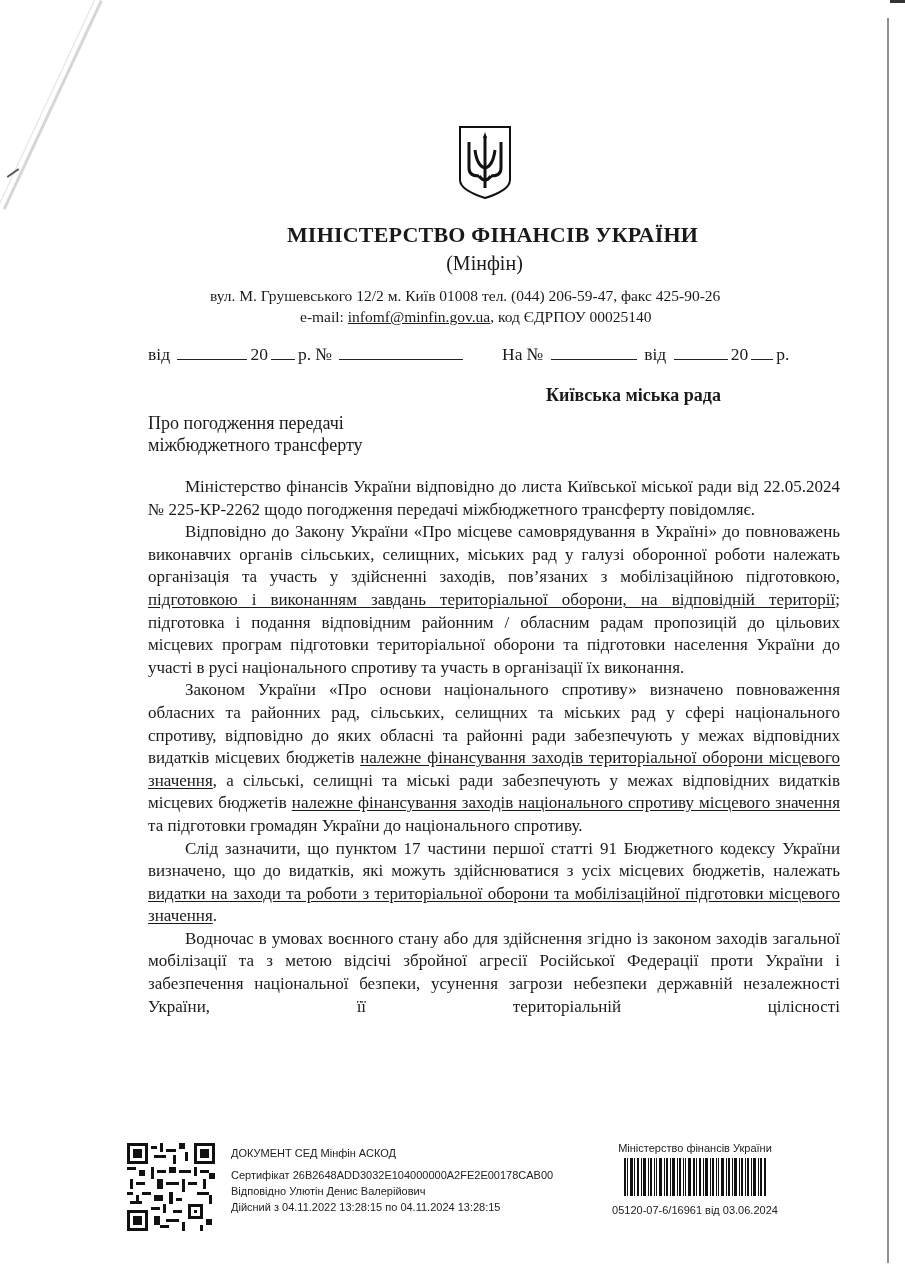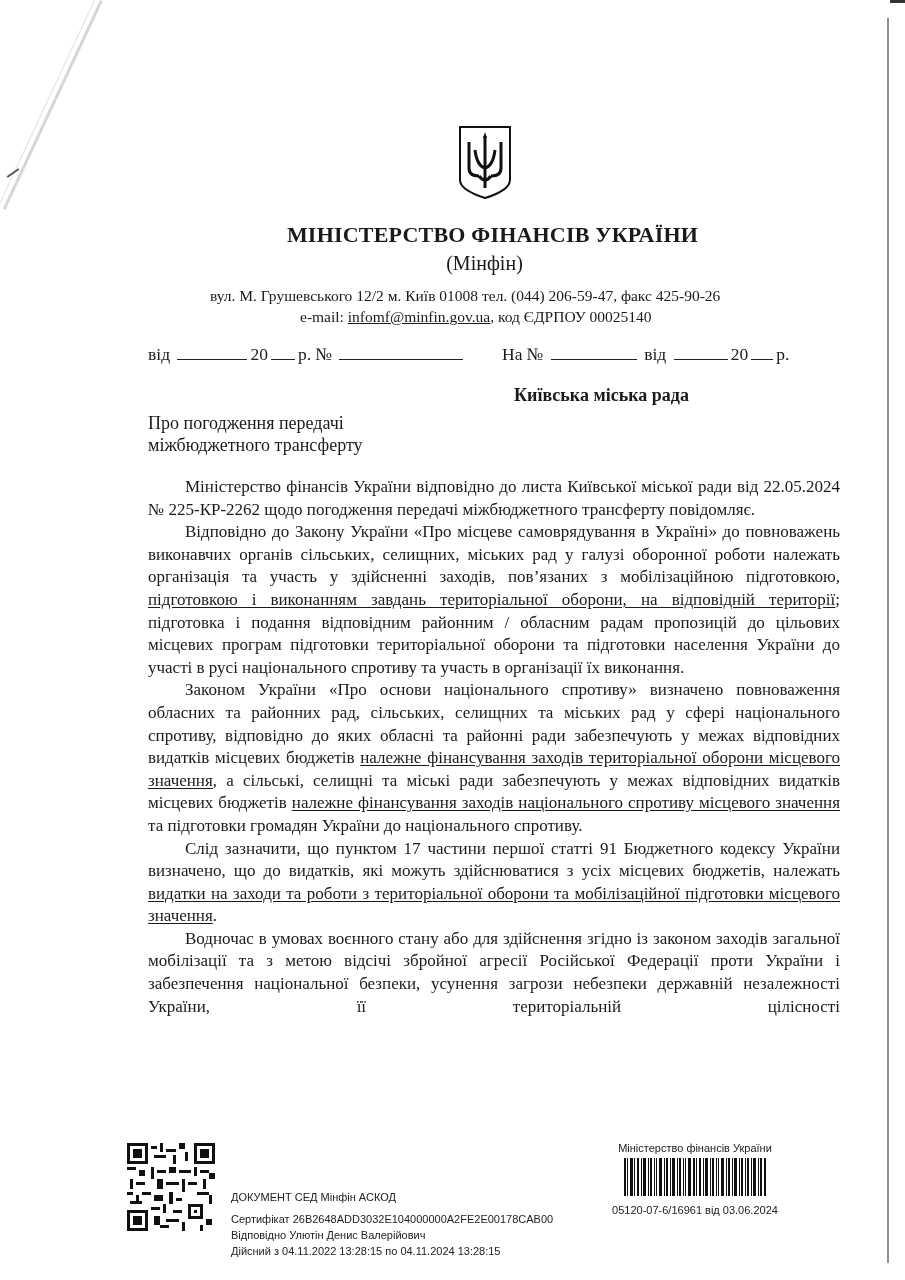--- a/index.html
+++ b/index.html
@@ -18,29 +18,29 @@
 
   .org-title { position: absolute; left: 0; right: 0; top: 222px; text-align: center; font-weight: bold; font-size: 22px; letter-spacing: 0.2px; padding-left: 80px; }
   .org-short { position: absolute; left: 0; right: 0; top: 252px; text-align: center; font-size: 20px; padding-left: 64px; }
   .addr1 { position: absolute; left: 210px; top: 287px; font-size: 15.5px; white-space: nowrap; }
   .addr2 { position: absolute; left: 300px; top: 308px; font-size: 15.5px; white-space: nowrap; }
   .addr2 .email { text-decoration: underline; }
 
   .reg-line { position: absolute; top: 344px; font-size: 17.5px; white-space: nowrap; }
   .blank { display: inline-block; border-bottom: 1px solid #222; height: 14px; vertical-align: baseline; margin: 0 3px; }
 
-  .addressee { position: absolute; left: 514px; top: 385px; font-weight: bold; font-size: 18px; }
+  .addressee { position: absolute; left: 546px; top: 385px; font-weight: bold; font-size: 18px; }
   .subject { position: absolute; left: 148px; top: 412px; font-size: 18px; line-height: 22px; }
 
   .body { position: absolute; left: 148px; width: 692px; top: 476px; font-size: 17px; line-height: 22.6px; text-align: justify; }
   .body p { margin: 0; text-indent: 37px; }
   .body .u { text-decoration: underline; text-underline-offset: 2px; }
 
   .footer-qr { position: absolute; left: 127px; top: 1143px; width: 88px; height: 88px; }
-  .sed { position: absolute; left: 231px; top: 1145px; font-family: "Liberation Sans", sans-serif; font-size: 11px; color: #222; line-height: 16px; margin-top: 44px; }
+  .sed { position: absolute; left: 231px; top: 1145px; font-family: "Liberation Sans", sans-serif; font-size: 11px; color: #222; line-height: 16px; }
   .sed .title { margin-bottom: 6px; }
   .sed .u { }
   .barcode-box { position: absolute; left: 605px; top: 1142px; width: 180px; font-family: "Liberation Sans", sans-serif; font-size: 11px; color: #222; text-align: center; }
   .barcode { margin: 4px auto 6px; width: 142px; height: 38px; }
 </style>
 </head>
 <body>
 
 <div class="page">
   <div class="scan-diag"></div>

